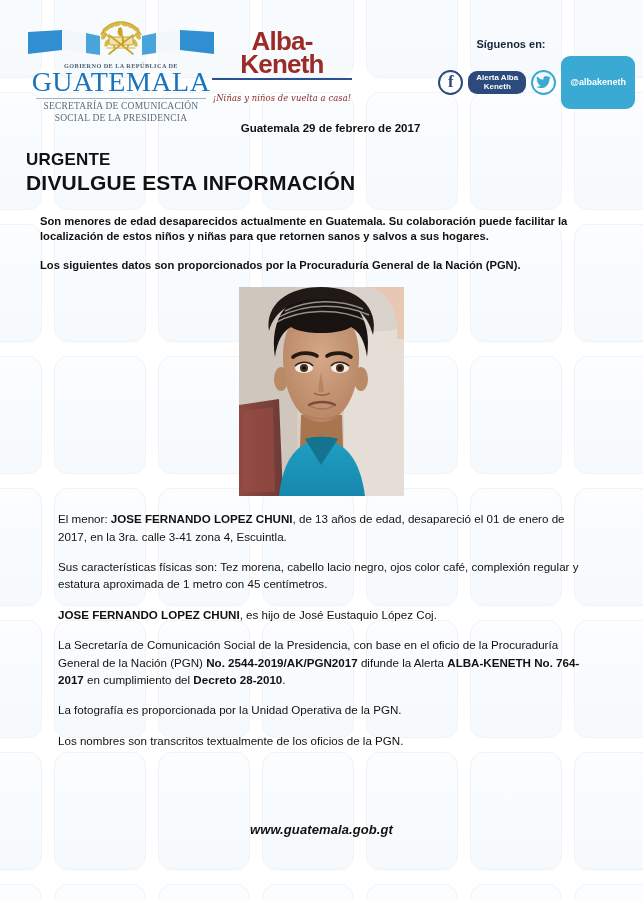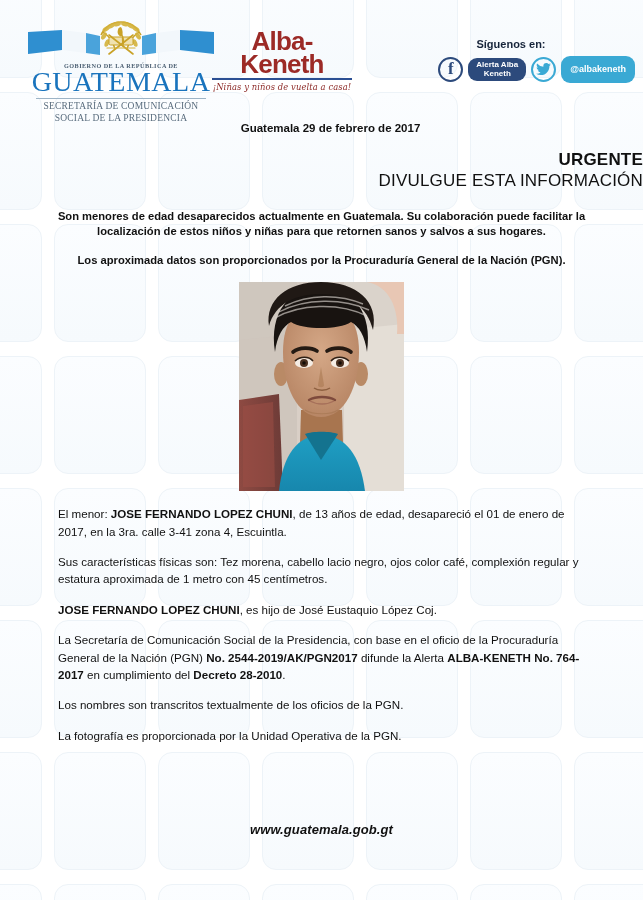--- a/index.html
+++ b/index.html
@@ -120,21 +120,21 @@
   .ak-rule {
     height: 2px;
     background: #2b4f93;
     margin: 1px 0 0 0;
   }
   .ak-tag {
     font-family: "DejaVu Serif", serif;
     font-style: italic;
     font-size: 8.4px;
     color: #8d2b28;
-    margin-top: 2px;
+    margin-top: 13px;
     letter-spacing: 0.1px;
   }
 
   
   .social {
     position: absolute;
     right: 8px;
     top: 38px;
     width: 220px;
   }
@@ -174,60 +174,59 @@
     color: #ffffff;
     font-size: 8px;
     font-weight: 700;
     line-height: 1.05;
     text-align: center;
     padding: 3px 8px;
     white-space: pre-line;
     flex: 0 0 auto;
   }
   .pill-fb { background: #2c4a7c; }
-  .pill-tw { background: #3aa9d4; font-size: 9px; padding: 9px 9px; }
+  .pill-tw { background: #3aa9d4; font-size: 9px; padding: 22px 9px; }
 
   
   .date-line {
     text-align: center;
     font-size: 11.5px;
     font-weight: 700;
     color: #111;
     margin-top: 10px;
     padding-left: 18px;
   }
   .urgent-block {
-    text-align: right;
+    text-align: left;
     margin-top: 15px;
     padding-left: 26px;
   }
   .urgent-block .l1 {
     font-size: 17px;
     font-weight: 700;
     letter-spacing: 0.2px;
     line-height: 1.25;
   }
   .urgent-block .l2 {
-    font-size: 17px;
-    font-weight: 400;
+    font-size: 21px;
+    font-weight: 700;
     letter-spacing: 0.2px;
     line-height: 1.25;
   }
 
   
   .intro {
     margin: 17px 40px 0 40px;
   }
   .intro p {
     font-size: 11.2px;
     font-weight: 700;
     line-height: 1.42;
     margin-bottom: 13px;
     color: #111;
-    text-align: center;
   }
 
   
   .photo-wrap {
     display: flex;
     justify-content: center;
     margin-top: 4px;
   }
   .photo {
     width: 165px;
@@ -428,21 +427,21 @@
 
   <div class="date-line">Guatemala 29 de febrero de 2017</div>
 
   <div class="urgent-block">
     <div class="l1">URGENTE</div>
     <div class="l2">DIVULGUE ESTA INFORMACIÓN</div>
   </div>
 
   <div class="intro">
     <p>Son menores de edad desaparecidos actualmente en Guatemala. Su colaboración puede facilitar la localización de estos niños y niñas para que retornen sanos y salvos a sus hogares.</p>
-    <p>Los aproximada datos son proporcionados por la Procuraduría General de la Nación (PGN).</p>
+    <p>Los siguientes datos son proporcionados por la Procuraduría General de la Nación (PGN).</p>
   </div>
 
   <div class="photo-wrap">
     <div class="photo">
       <svg width="165" height="209" viewBox="0 0 165 209">
         <defs>
           <linearGradient id="bgL" x1="0" y1="0" x2="1" y2="0">
             <stop offset="0%" stop-color="#8e4a42"></stop>
             <stop offset="100%" stop-color="#6d3b37"></stop>
           </linearGradient>
@@ -517,21 +516,21 @@
     <p>Sus características físicas son: Tez morena, cabello lacio negro, ojos color café, complexión regular y estatura aproximada de 1 metro con 45 centímetros.</p>
 
     <p>
       <b>JOSE FERNANDO LOPEZ CHUNI</b><span>, es hijo de José Eustaquio López Coj.</span>
     </p>
 
     <p>
       <span>La Secretaría de Comunicación Social de la Presidencia, con base en el oficio de la Procuraduría General de la Nación (PGN) </span><b>No. 2544-2019/AK/PGN2017</b><span> difunde la Alerta </span><b>ALBA-KENETH No. 764-2017</b><span> en cumplimiento del </span><b>Decreto 28-2010</b><span>.</span>
     </p>
 
+    <p>La fotografía es proporcionada por la Unidad Operativa de la PGN.</p>
     <p>Los nombres son transcritos textualmente de los oficios de la PGN.</p>
-    <p>La fotografía es proporcionada por la Unidad Operativa de la PGN.</p>
   </div>
 
   <div class="footer">
     <span class="url">www.guatemala.gob.gt</span>
   </div>
 
 </div>
 
 </body></html>

